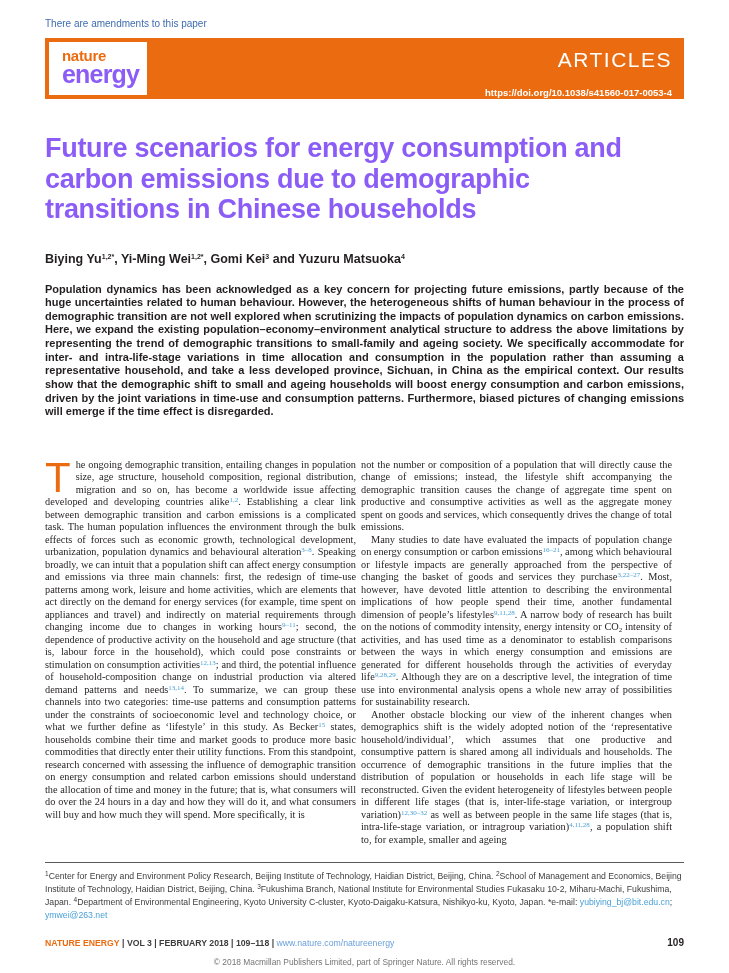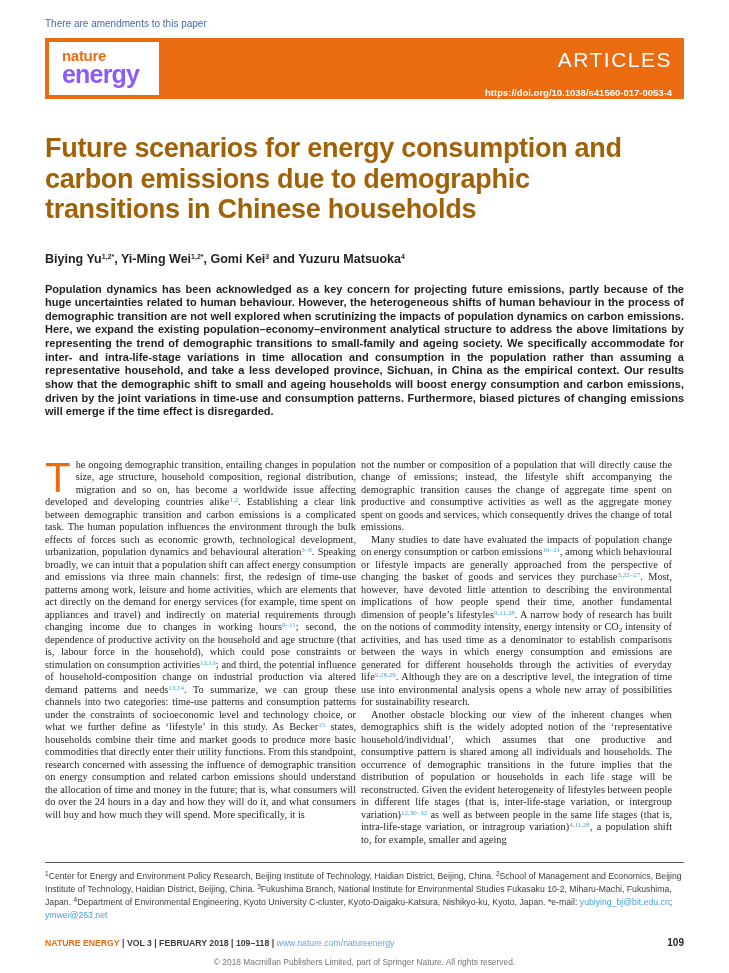--- a/index.html
+++ b/index.html
@@ -17,32 +17,32 @@
     display: flex; flex-direction: column;
   }
   
   .amendment { font-size: 10px; color: #3e6cb0; text-decoration: none; display: inline-block; margin: 2px 0 9px 0; }
   
   .banner {
     background: #eb6c10; height: 61px; width: 639px;
     display: flex; align-items: stretch; flex-shrink: 0;
   }
   .logo-box {
-    background: #ffffff; margin: 4px; width: 110px;
+    background: #ffffff; margin: 4px; width: 98px;
     padding: 6px 0 0 13px; line-height: 1;
   }
   .logo-nature { color: #eb6c10; font-weight: bold; font-size: 15px; letter-spacing: -0.3px; }
   .logo-energy { color: #8b5cf6; font-weight: bold; font-size: 25px; letter-spacing: -0.8px; margin-top: -1px; }
   .banner-right { margin-left: auto; text-align: right; padding: 10px 12px 0 0; color: #ffffff; }
   .articles-label { font-size: 21px; letter-spacing: 1.5px; font-weight: 500; }
   .doi { font-size: 9.5px; font-weight: bold; margin-top: 15px; color: #ffffff; text-decoration: none; display: block; }
   
   .title {
     margin-top: 34px; font-size: 27px; font-weight: bold;
-    line-height: 1.13; letter-spacing: -0.3px; max-width: 625px; color: #a16207;
+    line-height: 1.13; letter-spacing: -0.3px; max-width: 625px; color: #8b5cf6;
   }
   .authors { margin-top: 27px; font-size: 12.5px; font-weight: bold; }
   .authors sup { color: #231f20; }
   .abstract {
     margin-top: 17px; font-size: 11px; font-weight: bold;
     line-height: 1.24; text-align: justify; color: #231f20;
   }
   
   .columns {
     margin-top: 40px; display: flex; gap: 5px; flex: 1;

